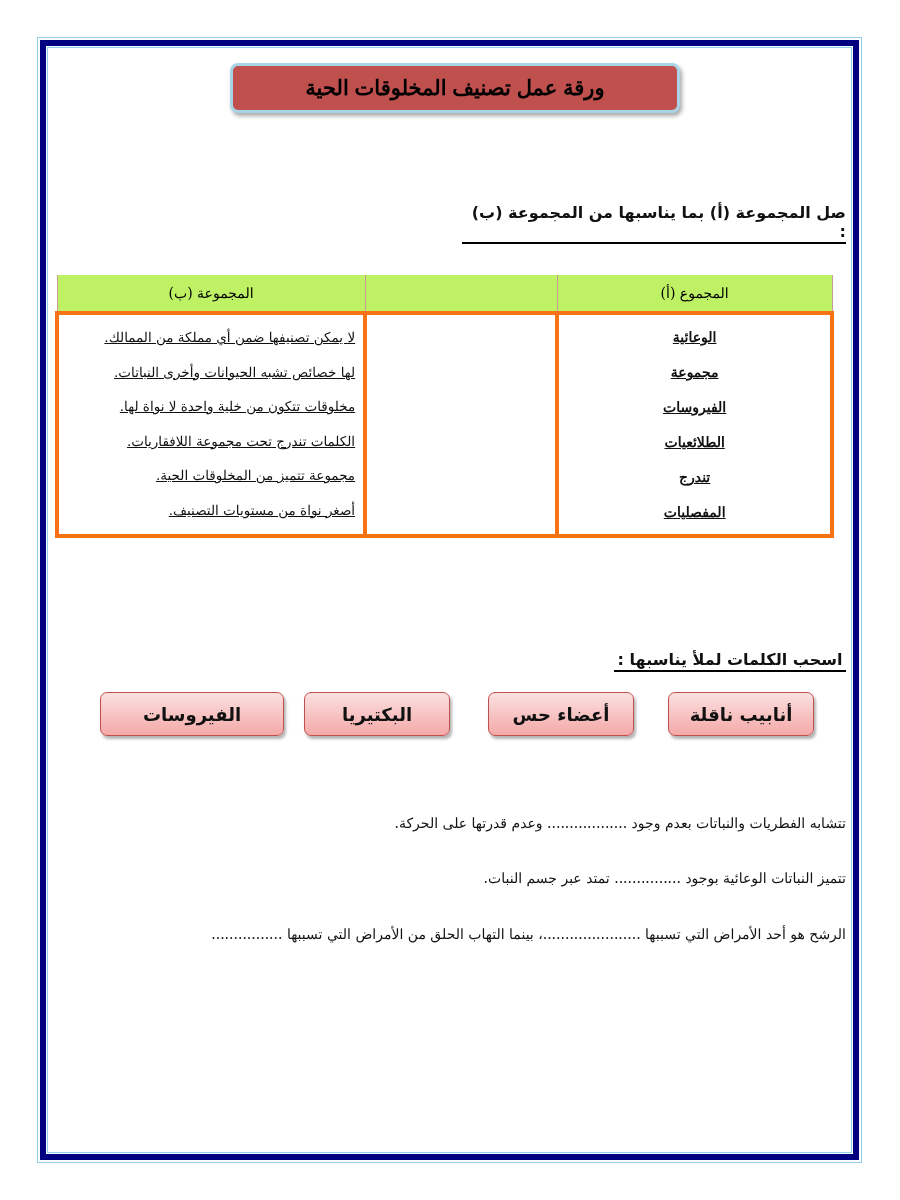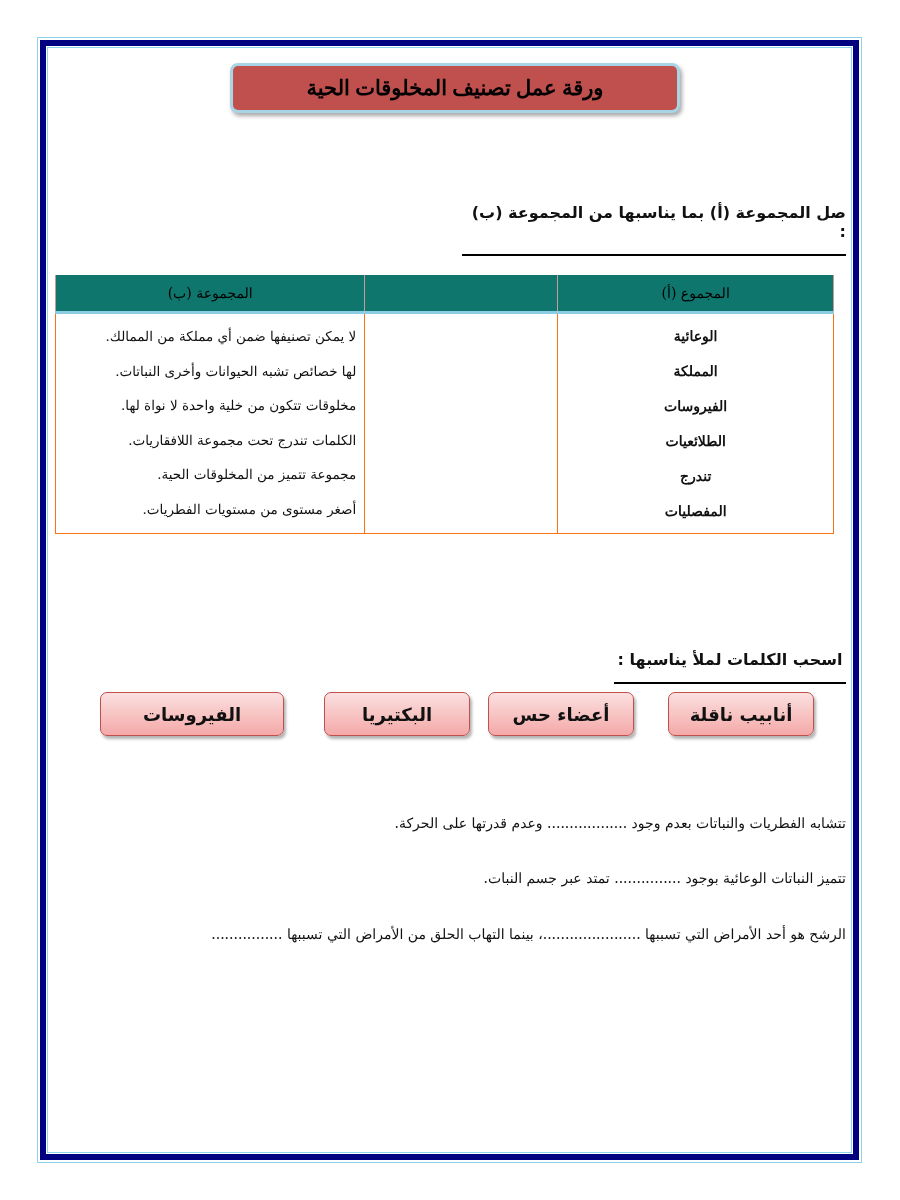--- a/index.html
+++ b/index.html
@@ -8,31 +8,31 @@
   .frame-outer { position: absolute; left: 37px; top: 37px; width: 825px; height: 1126px;
                  border: 1px solid #8fd0ea; box-sizing: border-box; }
   .frame-thick { position: absolute; left: 40px; top: 40px; width: 819px; height: 1120px;
                  border: 6px solid #000080; box-sizing: border-box; }
   .frame-inner { position: absolute; left: 47px; top: 47px; width: 805px; height: 1106px;
                  border: 1px solid #8fd0ea; box-sizing: border-box; }
   .title-box { position: absolute; left: 230px; top: 63px; width: 450px; height: 50px;
                background: #c0504d; border: 3px solid #a9d4e6; border-radius: 8px;
                box-shadow: 2px 3px 4px rgba(0,0,0,0.35); box-sizing: border-box;
                display: flex; align-items: center; justify-content: center; }
-  .title-box span { font-family: Liberation Serif, serif; font-weight: bold; font-size: 21px; color: #000; }
+  .title-box span { font-family: Liberation Sans, sans-serif; font-weight: bold; font-size: 21px; color: #000; }
   .section-heading { position: absolute; right: 54px; direction: rtl; font-family: "DejaVu Sans", sans-serif;
-                     font-weight: bold; font-size: 16px; border-bottom: 2px solid #000; padding-bottom: 13px; }
+                     font-weight: bold; font-size: 16px; border-bottom: 2px solid #000; padding-bottom: 1px; }
   .h1 { top: 203px; width: 384px; text-align: right; }
   .h2 { top: 650px; width: 232px; text-align: center; }
   table.match { position: absolute; left: 55px; top: 275px; width: 779px; border-collapse: collapse;
                 direction: rtl; }
-  table.match th { background: #0f766e; height: 34px; font-weight: normal; font-size: 14px;
+  table.match th { background: #bef264; height: 34px; font-weight: normal; font-size: 14px;
                    border-right: 1px solid #c89b9a; border-left: 1px solid #c89b9a; text-align: center; color: #000;
                    border-bottom: 3px solid #8ccde3; }
-  table.match td { border: 1px solid #f97316; vertical-align: top; padding: 0; }
+  table.match td { border: 4px solid #f97316; vertical-align: top; padding: 0; text-decoration: underline; }
   .col-a { width: 276px; }
   .col-mid { width: 193px; }
   .col-b { width: 310px; }
   .col-a ul, .col-b ul { list-style: none; margin: 0; padding: 5px 0 4px; }
   .col-a li { text-align: center; font-weight: bold; font-size: 14px; height: 35px; line-height: 35px; }
   .col-b li { text-align: right; padding-right: 8px; font-size: 13.5px; height: 34.5px; line-height: 34px; }
   .word-btn { position: absolute; top: 692px; height: 44px; background: linear-gradient(#fbe0e0, #f4a9a8);
               border: 1px solid #c0504d; border-radius: 7px; box-shadow: 2px 3px 3px rgba(0,0,0,0.3);
               display: flex; align-items: center; justify-content: center; box-sizing: border-box;
               font-family: "DejaVu Sans", sans-serif; font-weight: bold; font-size: 18px; cursor: grab; }
@@ -57,44 +57,44 @@
       <th class="col-a">المجموع (أ)</th>
       <th class="col-mid"></th>
       <th class="col-b">المجموعة (ب)</th>
     </tr>
   </thead>
   <tbody>
     <tr>
       <td class="col-a">
         <ul>
           <li>الوعائية</li>
-          <li>المملكة</li>
+          <li>مجموعة</li>
           <li>الفيروسات</li>
           <li>الطلائعيات</li>
           <li>تندرج</li>
           <li>المفصليات</li>
         </ul>
       </td>
       <td class="col-mid"></td>
       <td class="col-b">
         <ul>
           <li>لا يمكن تصنيفها ضمن أي مملكة من الممالك.</li>
           <li>لها خصائص تشبه الحيوانات وأخرى النباتات.</li>
           <li>مخلوقات تتكون من خلية واحدة لا نواة لها.</li>
           <li>الكلمات تندرج تحت مجموعة اللافقاريات.</li>
           <li>مجموعة تتميز من المخلوقات الحية.</li>
-          <li>أصغر مستوى من مستويات الفطريات.</li>
+          <li>أصغر نواة من مستويات التصنيف.</li>
         </ul>
       </td>
     </tr>
   </tbody>
 </table>
 
 <div class="section-heading h2">اسحب الكلمات لملأ يناسبها :</div>
 
 <div class="word-btn" style="left:668px; width:146px;">أنابيب ناقلة</div>
 <div class="word-btn" style="left:488px; width:146px;text-align:right;">أعضاء حس</div>
-<div class="word-btn" style="left:324px; width:146px;">البكتيريا</div>
+<div class="word-btn" style="left:304px; width:146px;">البكتيريا</div>
 <div class="word-btn" style="left:100px; width:184px;">الفيروسات</div>
 
 <div class="sentence" style="top:815px;">تتشابه الفطريات والنباتات بعدم وجود .................. وعدم قدرتها على الحركة.</div>
 <div class="sentence" style="top:870px;">تتميز النباتات الوعائية بوجود ............... تمتد عبر جسم النبات.</div>
 <div class="sentence" style="top:926px;">الرشح هو أحد الأمراض التي تسببها ......................، بينما التهاب الحلق من الأمراض التي تسببها ................</div>
 
 </body></html>

